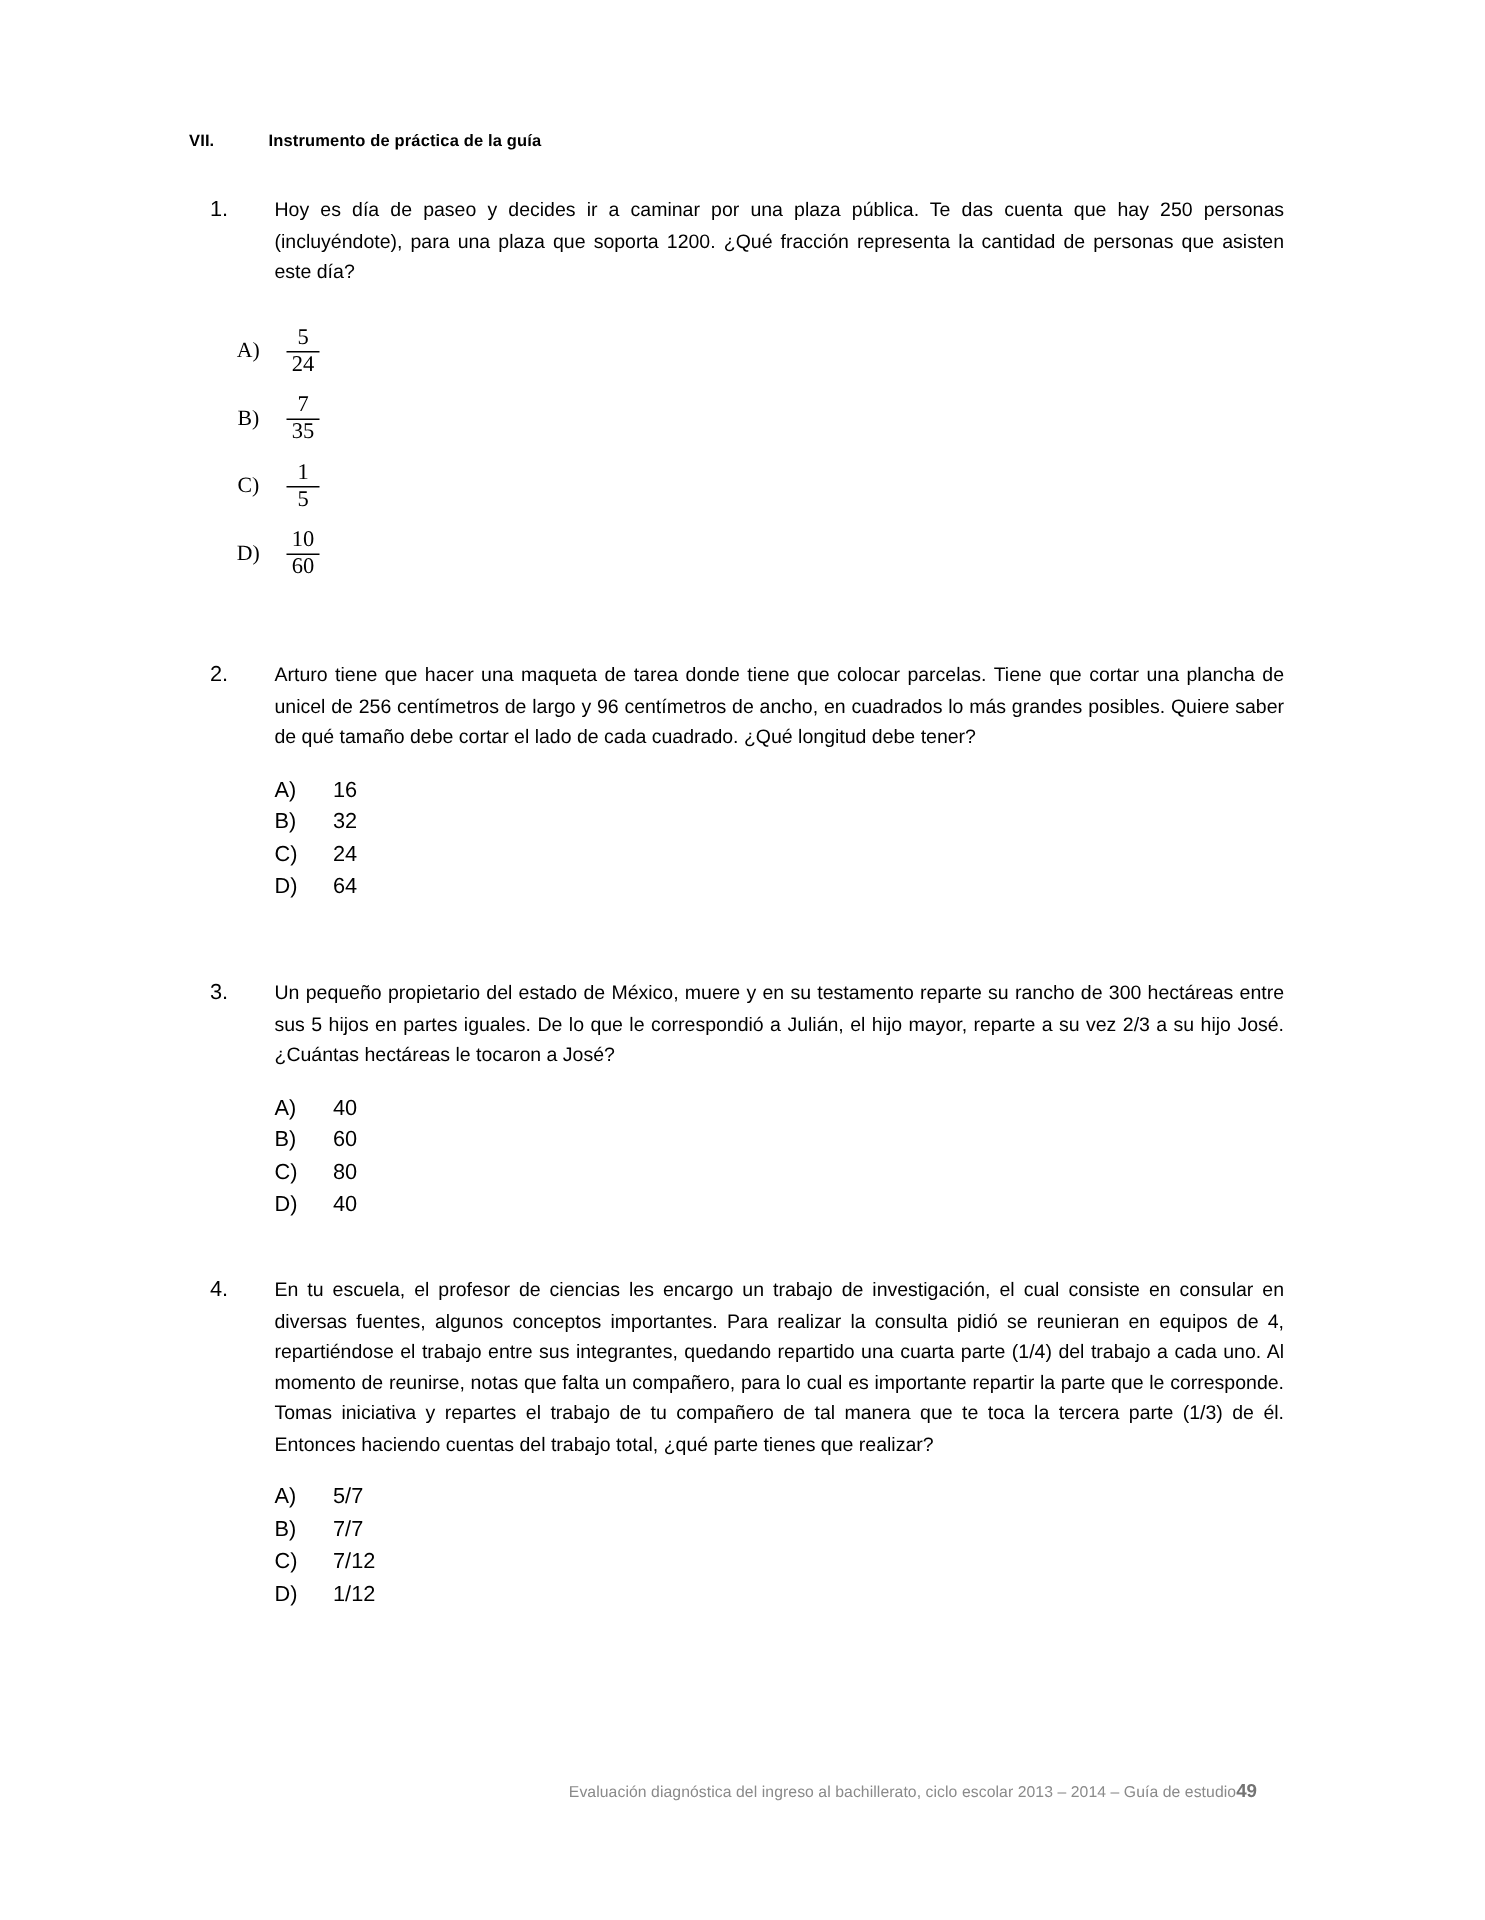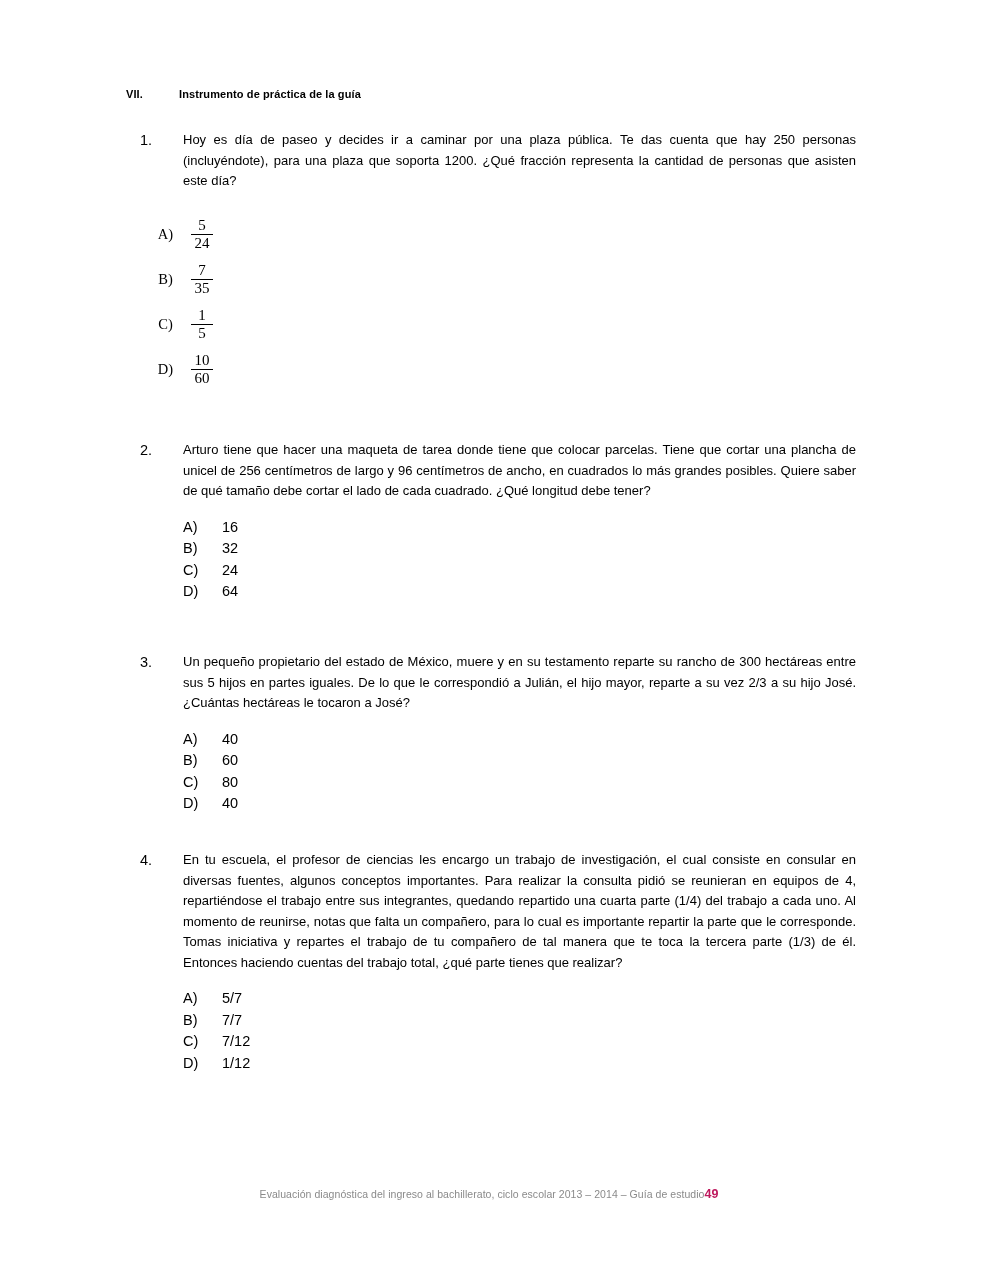--- a/index.html
+++ b/index.html
@@ -119,32 +119,32 @@
   }
 
   
   .footer {
     position: absolute;
     left: 140px;
     top: 1187px;
     width: 716px;
     display: flex;
     align-items: baseline;
-    justify-content: center;
+    justify-content: flex-end;
   }
   .footer-text {
     font-size: 10.5px;
     color: #8a8a8a;
     letter-spacing: 0.05px;
     white-space: nowrap;
   }
   .footer-page {
     font-size: 12.5px;
     font-weight: bold;
-    color: #be185d;
+    color: #737373;
     padding-right: 18px;
   }
 </style>
 </head>
 <body>
 
 <div class="page">
 
   <div class="section-heading">
     <span class="sec-num">VII.</span><span>Instrumento de práctica de la guía</span>

